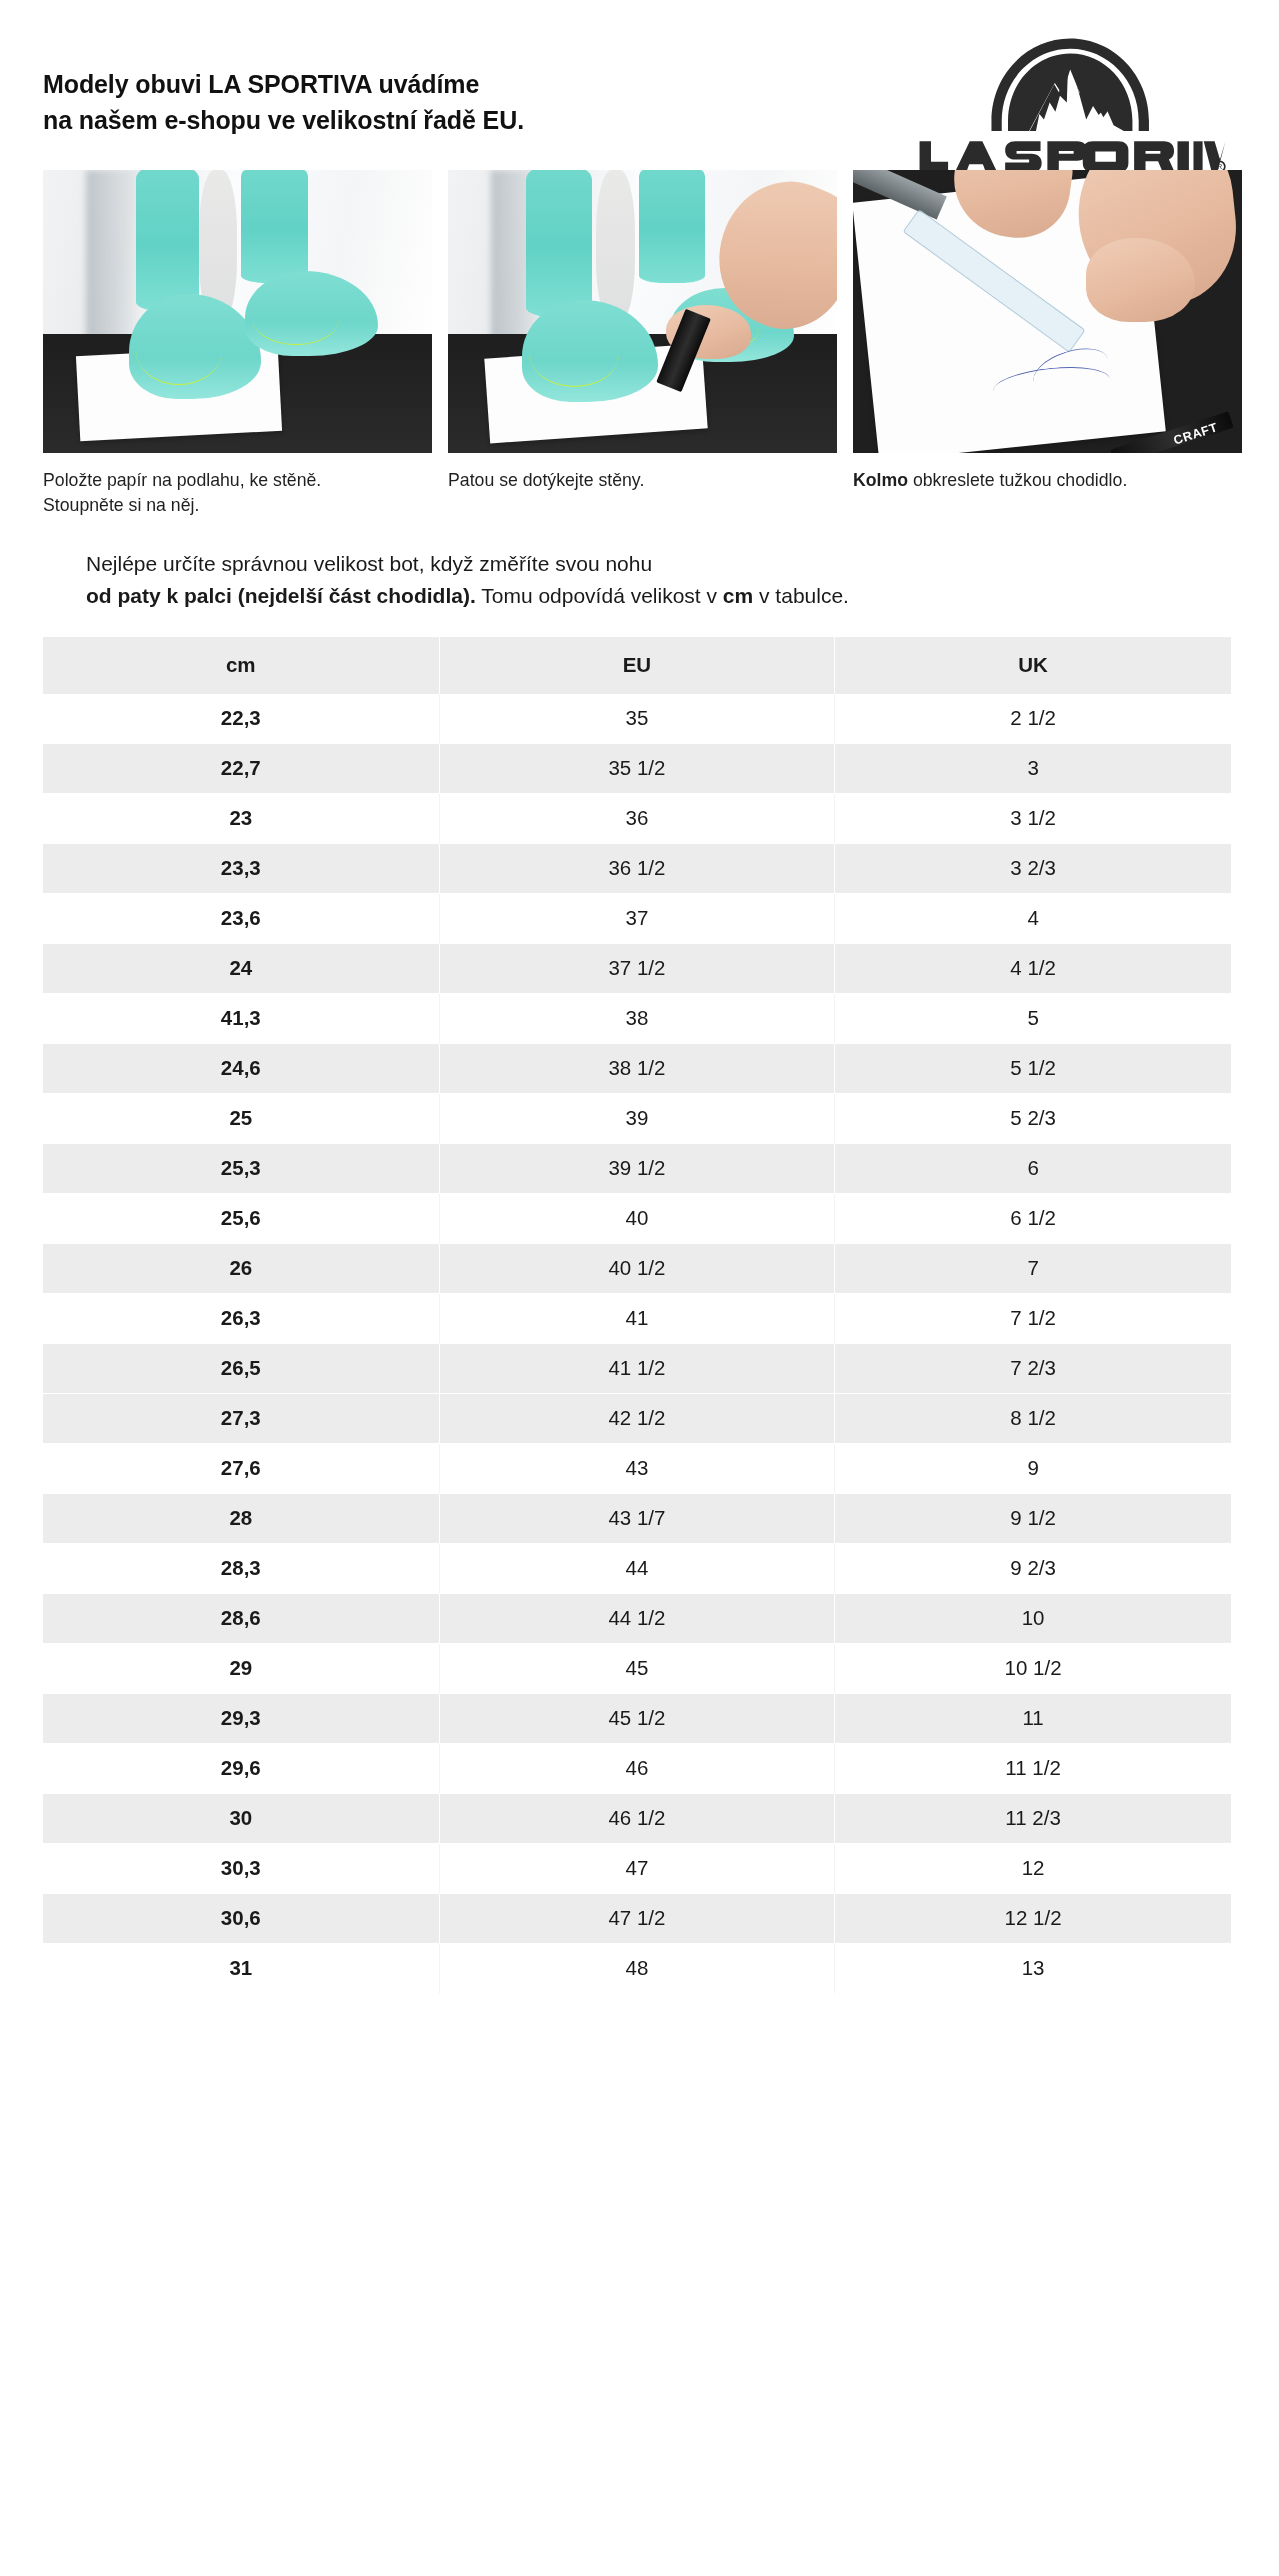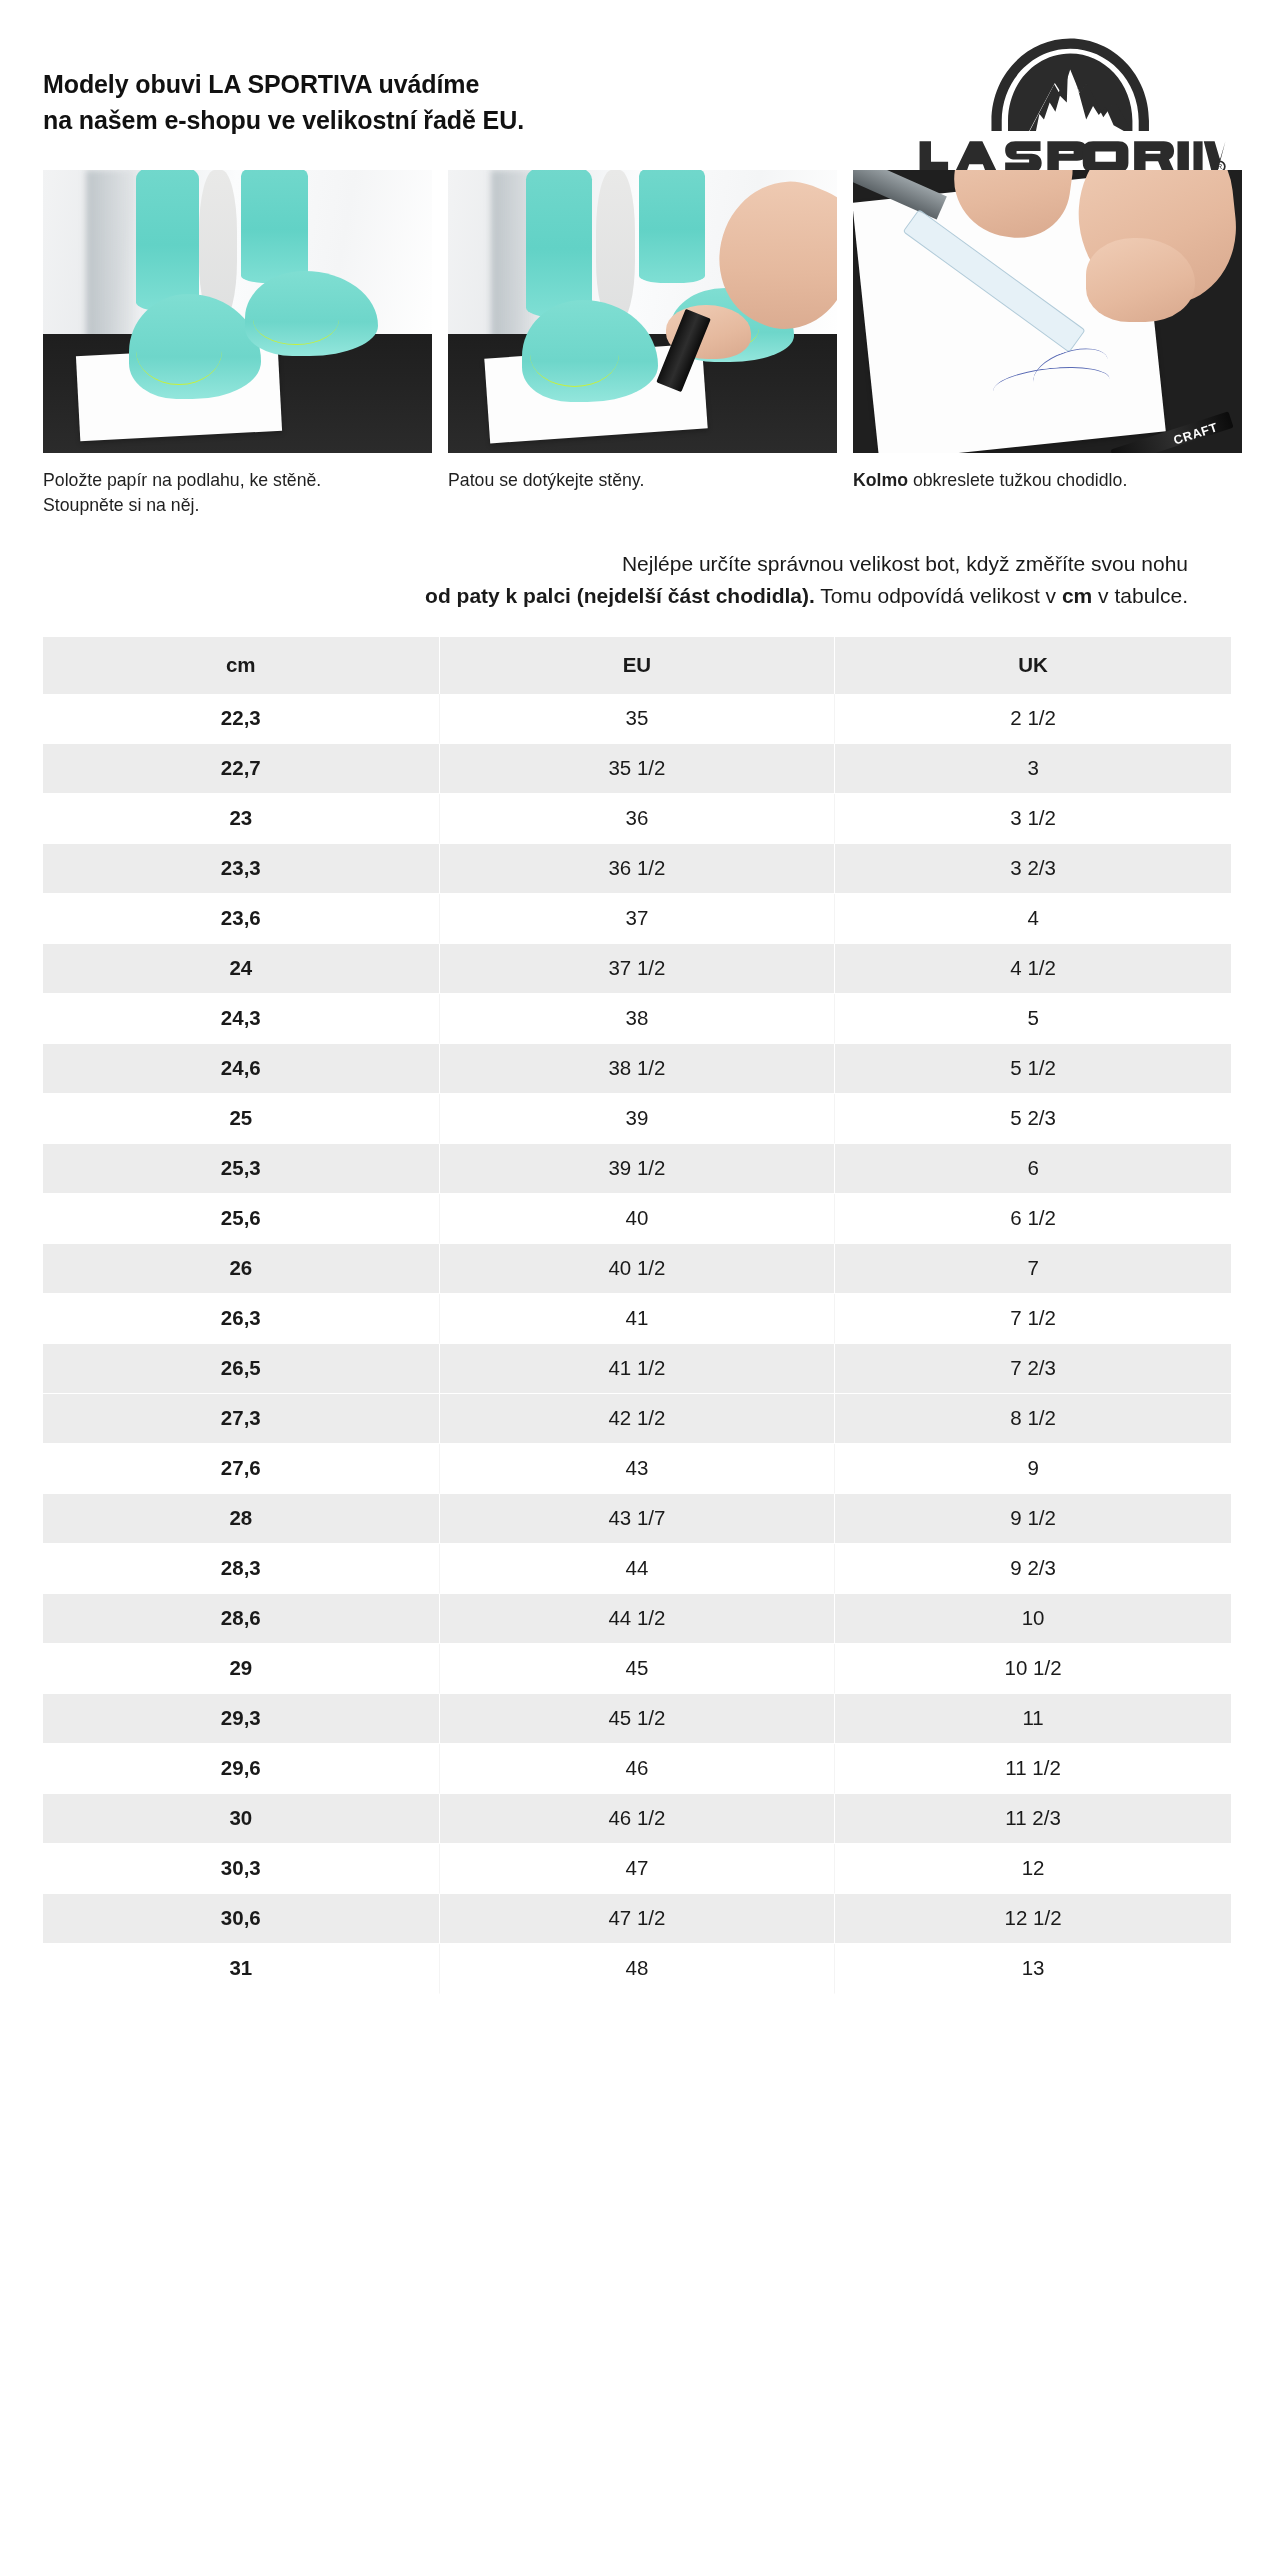--- a/index.html
+++ b/index.html
@@ -131,21 +131,21 @@
     font-size: 17.7px;
     line-height: 1.42;
     color: #1f1f1f;
     margin-top: 15px;
     white-space: pre-line;
   }
   .caption b { font-weight: bold; }
 
   
   .intro {
-    text-align: right;
+    text-align: left;
     font-size: 21px;
     line-height: 1.52;
     color: #1a1a1a;
     padding: 30px 86px 0 86px;
   }
   .intro b { font-weight: bold; }
 
   
   .table-wrap { padding: 25px 43px 23px 43px; }
   table {
@@ -351,21 +351,21 @@
             <td class="cm">23,6</td>
             <td class="eu">37</td>
             <td class="uk">4</td>
           </tr>
           <tr class="alt">
             <td class="cm">24</td>
             <td class="eu">37 1/2</td>
             <td class="uk">4 1/2</td>
           </tr>
           <tr>
-            <td class="cm">24,3</td>
+            <td class="cm">41,3</td>
             <td class="eu">38</td>
             <td class="uk">5</td>
           </tr>
           <tr class="alt">
             <td class="cm">24,6</td>
             <td class="eu">38 1/2</td>
             <td class="uk">5 1/2</td>
           </tr>
           <tr>
             <td class="cm">25</td>

